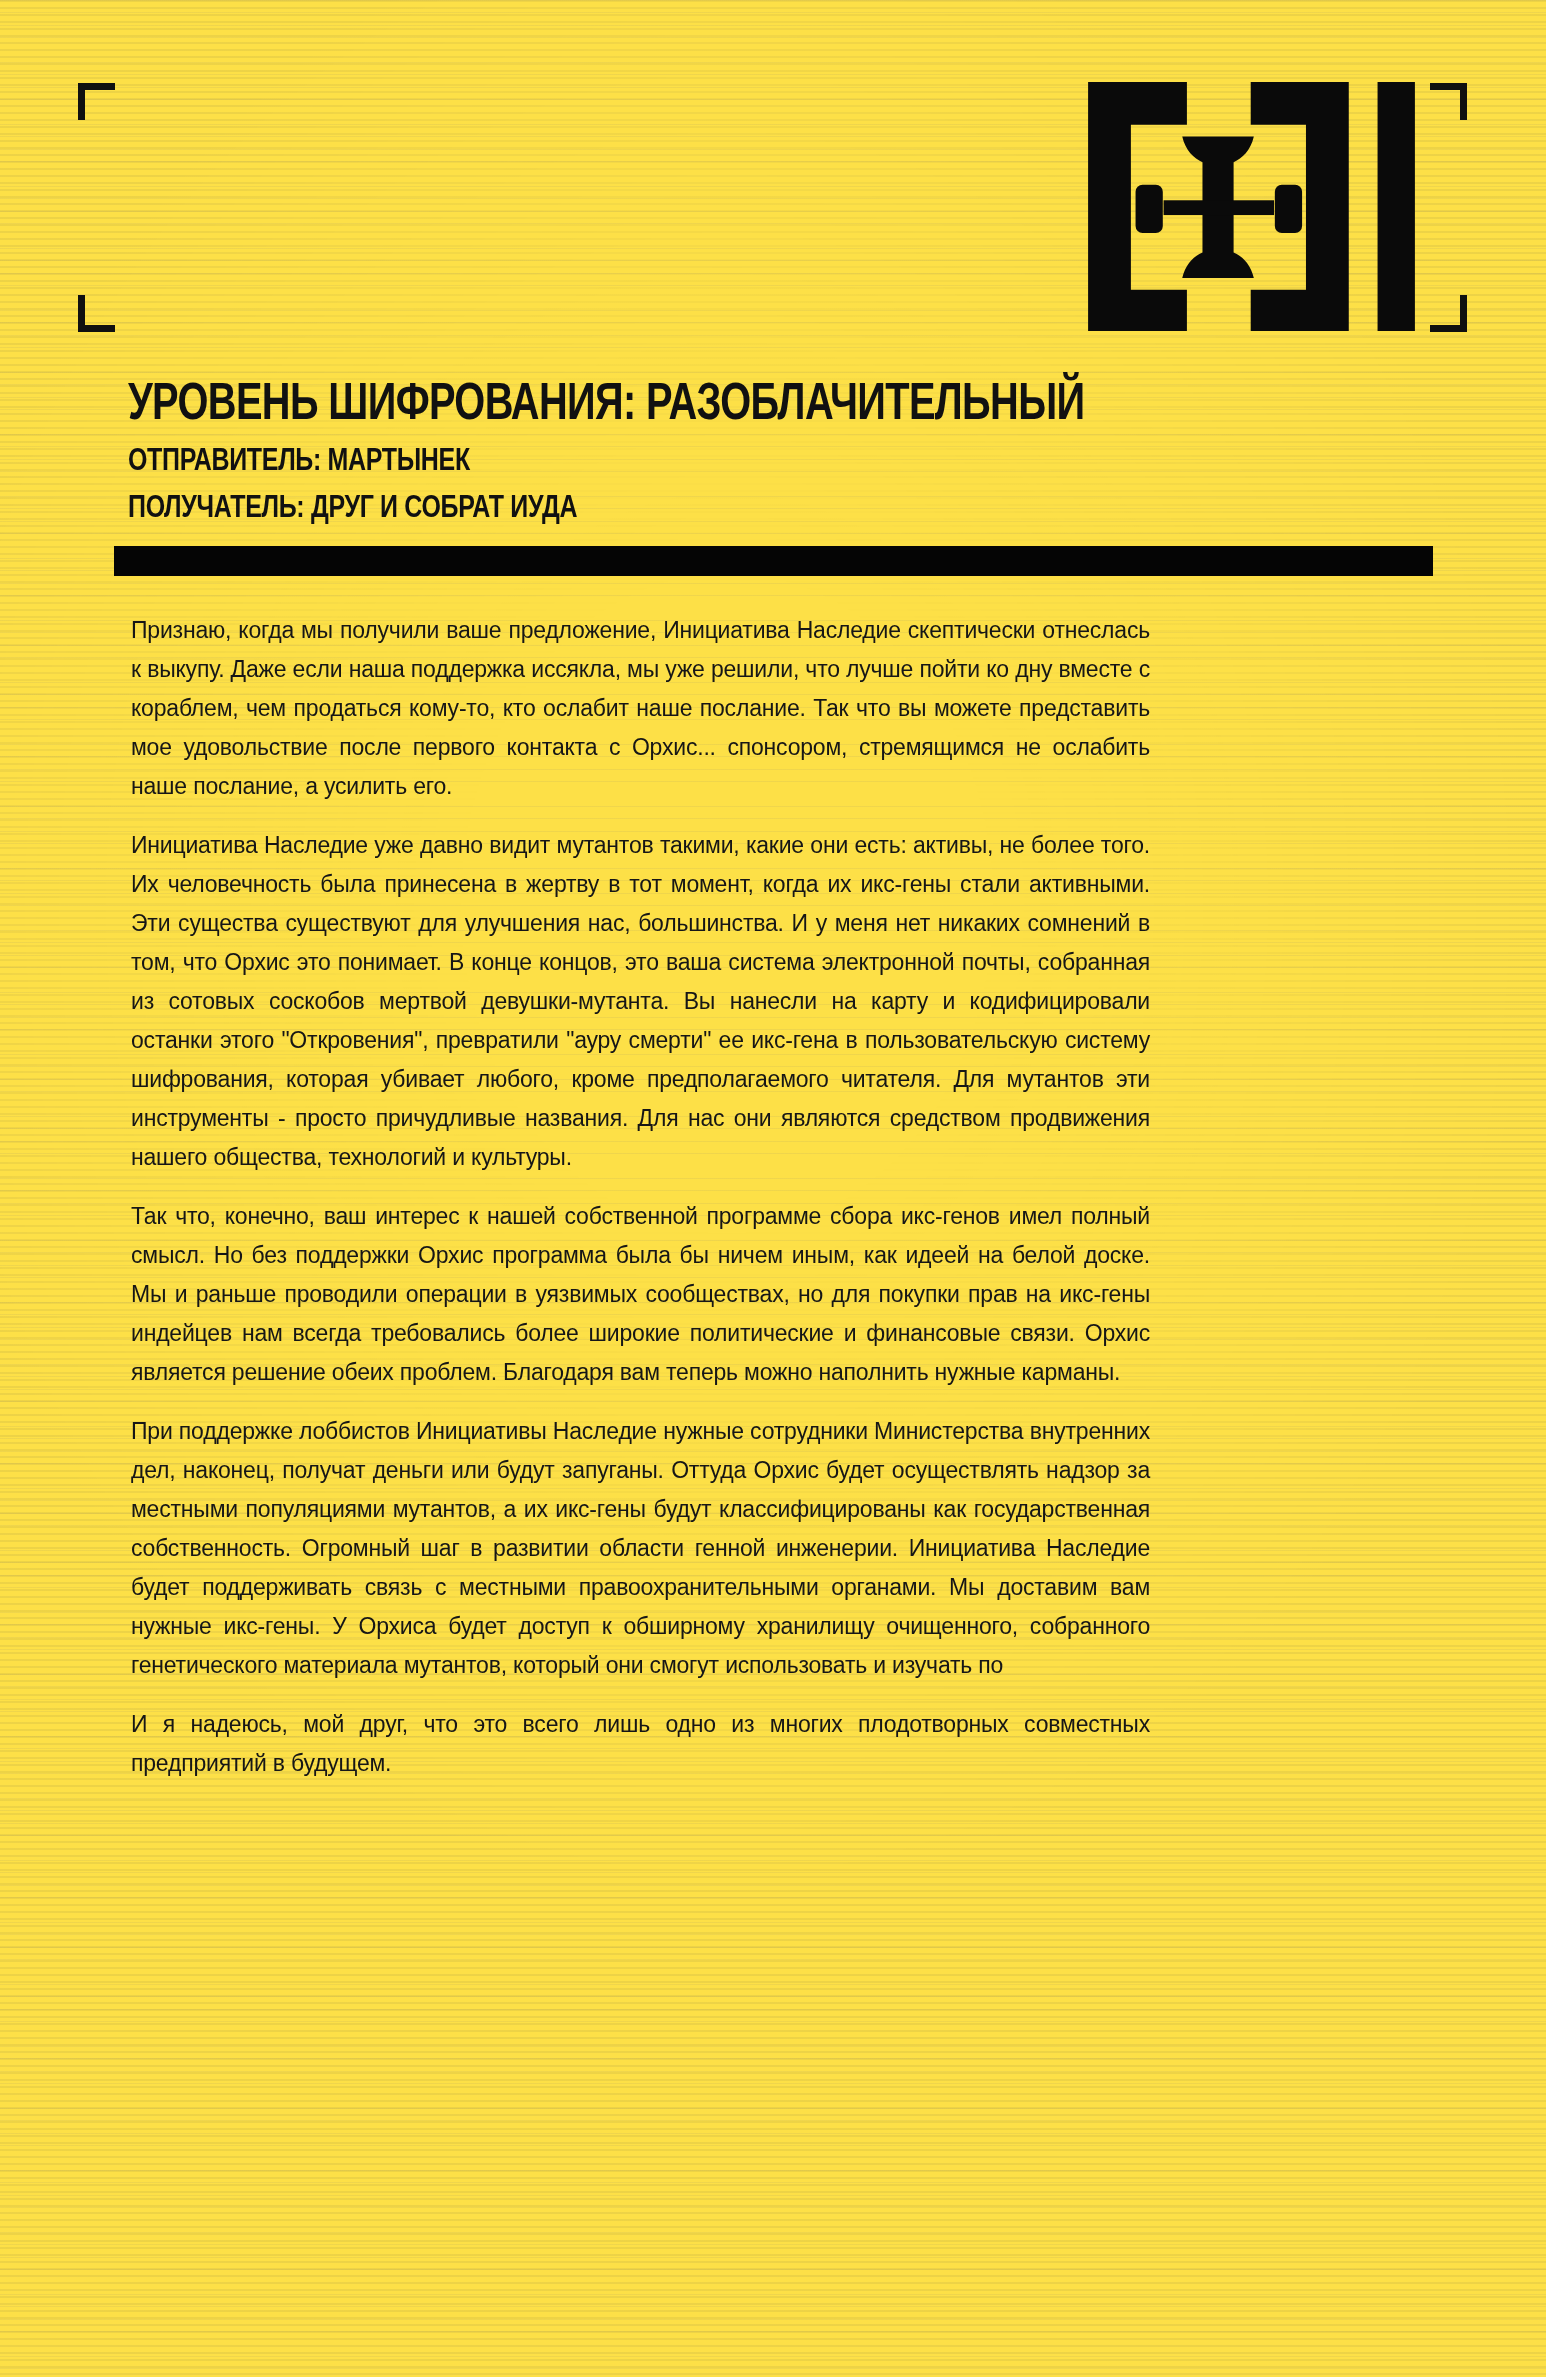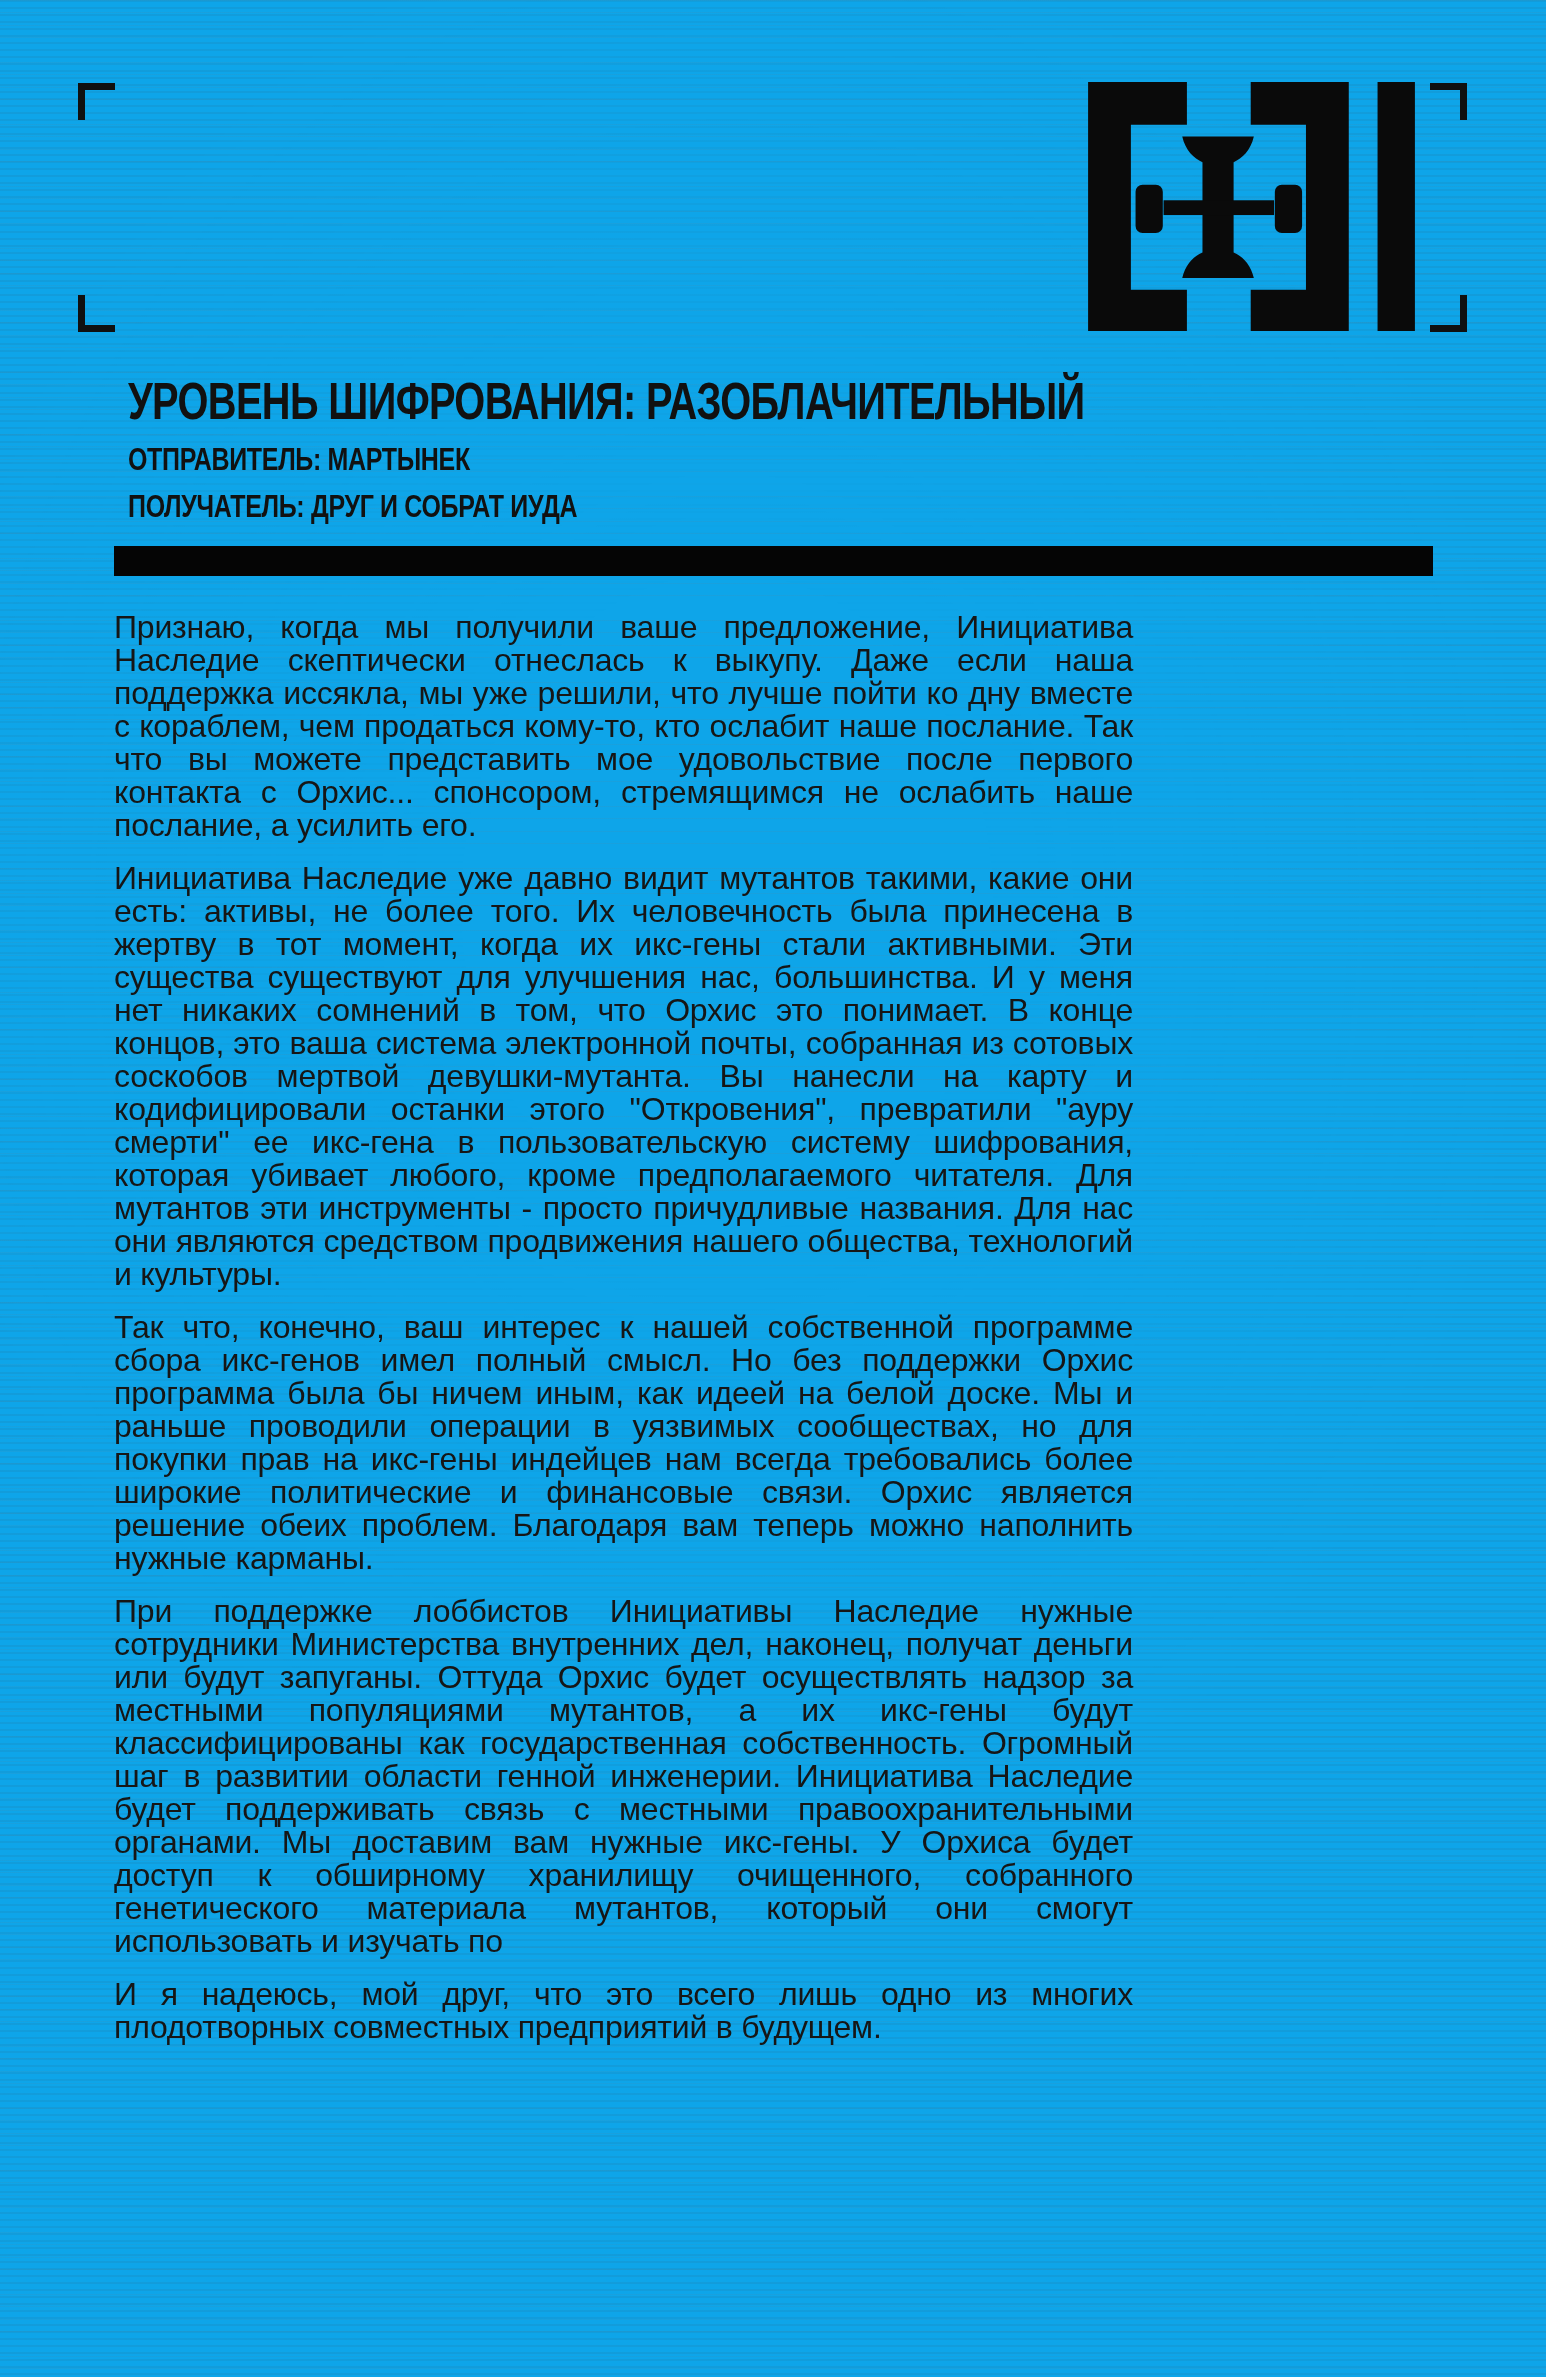--- a/index.html
+++ b/index.html
@@ -3,21 +3,21 @@
 <meta charset="utf-8">
 <style>
   html, body { margin: 0; padding: 0; }
   body { background: #e9e9e9; }
 
   .page {
     position: relative;
     width: 1547px;
     height: 2377px;
     margin: 0 auto;
-    background: #0ea5e9;
+    background: #fde047;
     overflow: hidden;
     font-family: "Liberation Sans", sans-serif;
     color: #111;
   }
 
   
   .scanlines {
     position: absolute;
     inset: 0;
     background:
@@ -78,23 +78,23 @@
 
   .divider {
     position: absolute;
     left: 114px; top: 546px;
     width: 1319px; height: 30px;
     background: #050505;
   }
 
   .letter {
     position: absolute;
-    left: 114px; top: 611px;
+    left: 131px; top: 611px;
     width: 1019px;
-    font-size: 32px; line-height: 33px;
+    font-size: 23px; line-height: 39px;
     text-align: justify;
     color: #161616;
     letter-spacing: -0.2px;
   }
   .letter p { margin: 0 0 20px 0; }
   .letter p:last-child { margin-bottom: 7px; }
 </style>
 </head>
 <body>
 

